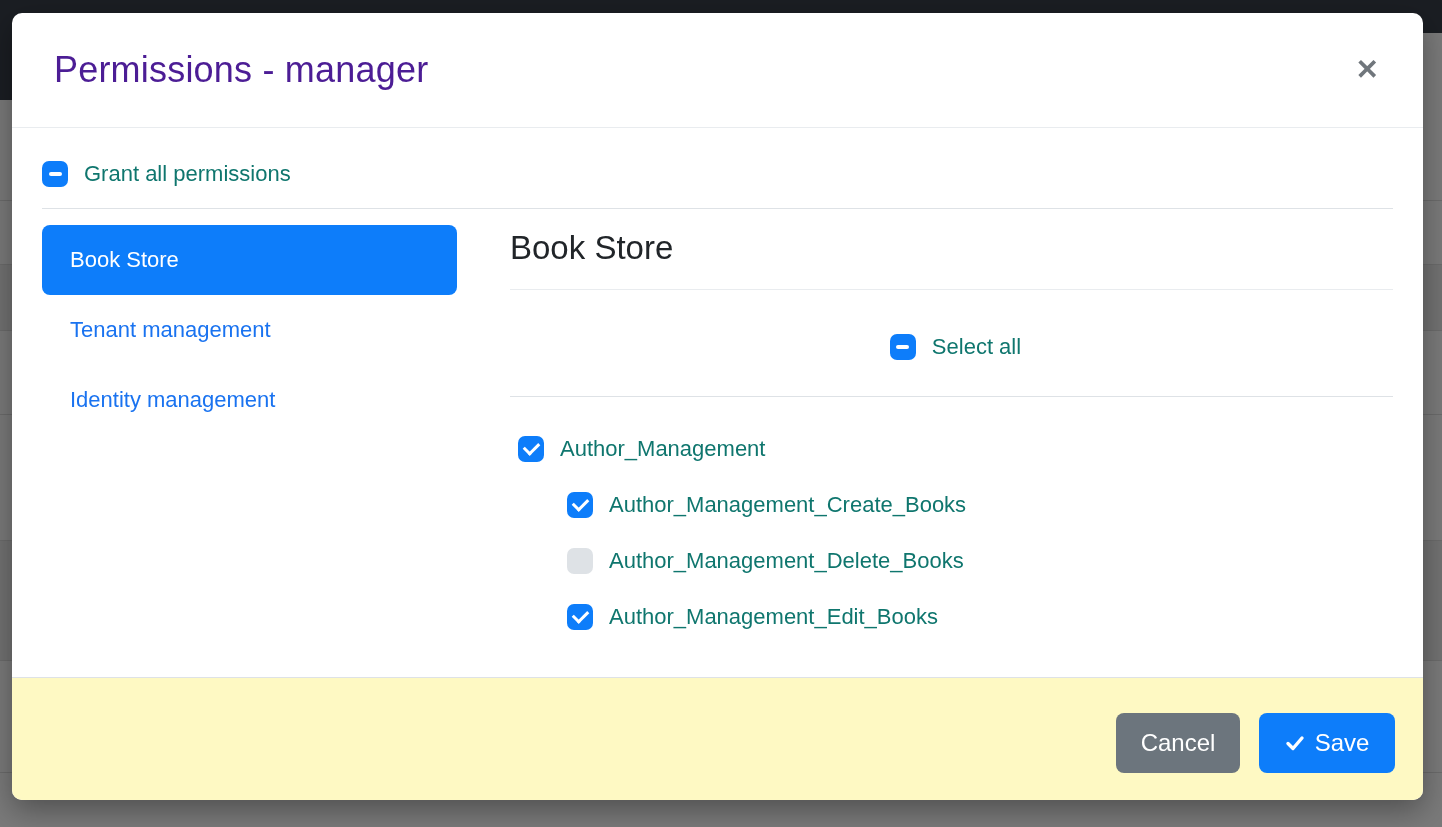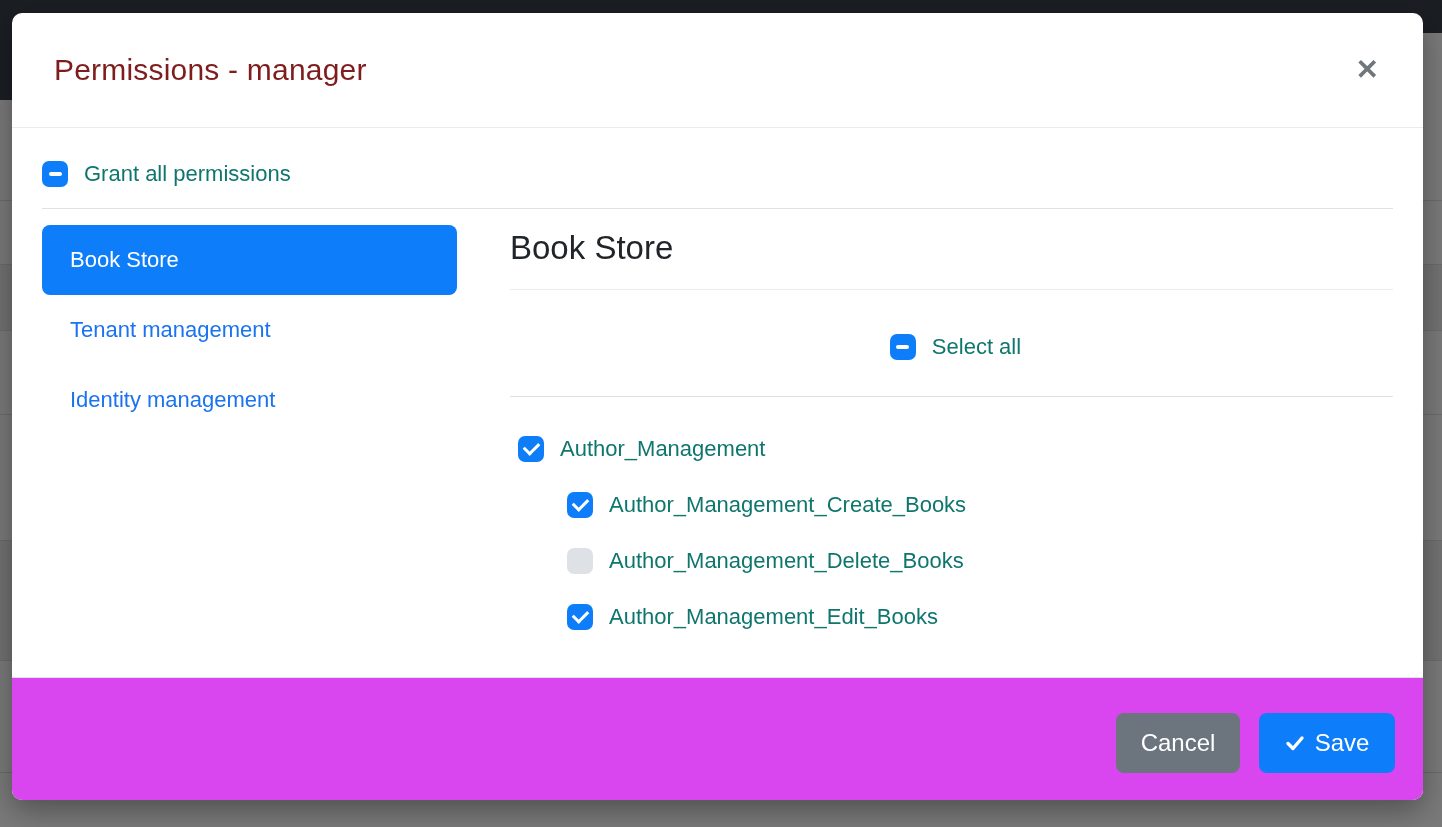--- a/index.html
+++ b/index.html
@@ -21,21 +21,21 @@
   
   .modal {
     position: absolute; left: 12px; top: 13px; width: 1411px; height: 787px;
     background: #fff; border-radius: 10px;
     box-shadow: 0 10px 30px rgba(0,0,0,0.35);
   }
   .modal-header {
     height: 115px; display: flex; align-items: center;
     padding: 0 40px 0 42px; border-bottom: 1px solid #e9ecef;
   }
-  .modal-title { font-size: 30px; color: #7f1d1d; font-weight: 400; letter-spacing: 0.2px; }
+  .modal-title { font-size: 36px; color: #4c1d95; font-weight: 400; letter-spacing: 0.2px; }
   .close-btn {
     margin-left: auto; background: none; border: none; cursor: pointer;
     font-size: 28px; font-weight: 600; color: #70767c; line-height: 1;
     font-family: "Liberation Sans", sans-serif; padding: 4px;
   }
 
   .modal-body { padding: 20px 30px 0 30px; }
 
   .grant-row { display: flex; align-items: center; height: 26px; margin: 13px 0 21px 0; }
 
@@ -71,21 +71,21 @@
     transform: rotate(-45deg); margin-bottom: 4px;
   }
   .cb.indeterminate { background: #0d7dfa; }
   .cb.indeterminate::after { content: ""; width: 13px; height: 4px; background: #fff; border-radius: 2px; }
   .cb.unchecked { background: #dee2e6; }
   .cb-label { margin-left: 16px; font-size: 22px; color: #0f766e; cursor: pointer; white-space: nowrap; }
 
   
   .modal-footer {
     position: absolute; left: 0; right: 0; bottom: 0; height: 123px;
-    border-top: 1px solid #dee2e6; background: #d946ef; border-radius: 0 0 10px 10px;
+    border-top: 1px solid #dee2e6; background: #fef9c3; border-radius: 0 0 10px 10px;
     display: flex; align-items: center; justify-content: flex-end;
     padding: 8px 28px 0 28px; gap: 19px;
   }
   .btn {
     height: 60px; border: none; border-radius: 8px; cursor: pointer;
     font-size: 24px; color: #fff; font-family: "Liberation Sans", sans-serif;
     display: flex; align-items: center; justify-content: center;
   }
   .btn-cancel { width: 124px; background: #6c757d; }
   .btn-save { width: 136px; background: #0d7dfa; gap: 10px; }

